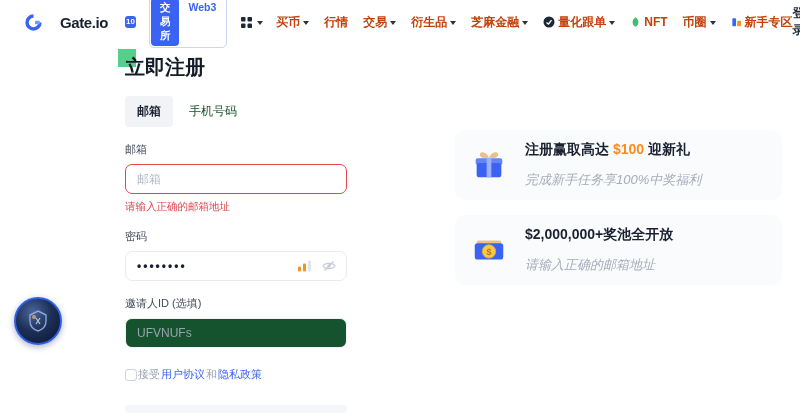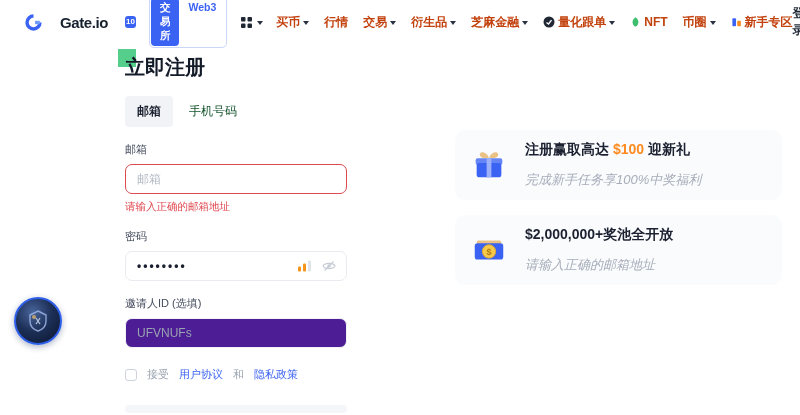--- a/index.html
+++ b/index.html
@@ -49,22 +49,22 @@
   .error-text { color:#e0484f; font-size:10.5px; margin-top:6px; }
   .pw-wrap { position:relative; }
   .pw-input { letter-spacing:2px; font-weight:bold; font-size:12px; padding-right:62px; }
   .strength { position:absolute; right:36px; top:50%; transform:translateY(-50%);
               display:flex; align-items:flex-end; gap:2px; }
   .strength i { width:3px; border-radius:1px; display:block; }
   .bar1 { height:5px; background:#f7931a; }
   .bar2 { height:8px; background:#f7931a; }
   .bar3 { height:11px; background:#dfe3ea; }
   .eye { position:absolute; right:11px; top:50%; transform:translateY(-50%); cursor:pointer; display:flex; }
-  .ref-input { background:#4c1d95; border-color:#f1f2f5; color:#9aa3b0; }
-  .agree-row { display:flex; align-items:center; gap:10px; font-size:11px; color:#9aa3b0; margin-top:19px; }
+  .ref-input { background:#14532d; border-color:#f1f2f5; color:#9aa3b0; }
+  .agree-row { display:flex; align-items:center; gap:1px; font-size:11px; color:#9aa3b0; margin-top:19px; }
   .checkbox { width:12px; height:12px; border:1px solid #cdd2dc; border-radius:3px;
               background:#fff; cursor:pointer; flex:none; }
   .legal-link { color:#3b63f3; font-weight:normal; text-decoration:none; cursor:pointer; }
   .btn-sliver { margin-top:23px; height:8px; background:#f5f6fa; border-radius:8px; }
   
   .promos { margin-left:108px; padding-top:86px; width:327px; display:flex;
             flex-direction:column; gap:15px; }
   .promo-card { background:#fafbfd; border-radius:10px; height:70px; display:flex;
                 align-items:center; padding:0 15px; gap:17px; }
   .promo-icon { width:38px; height:38px; flex:none; }

